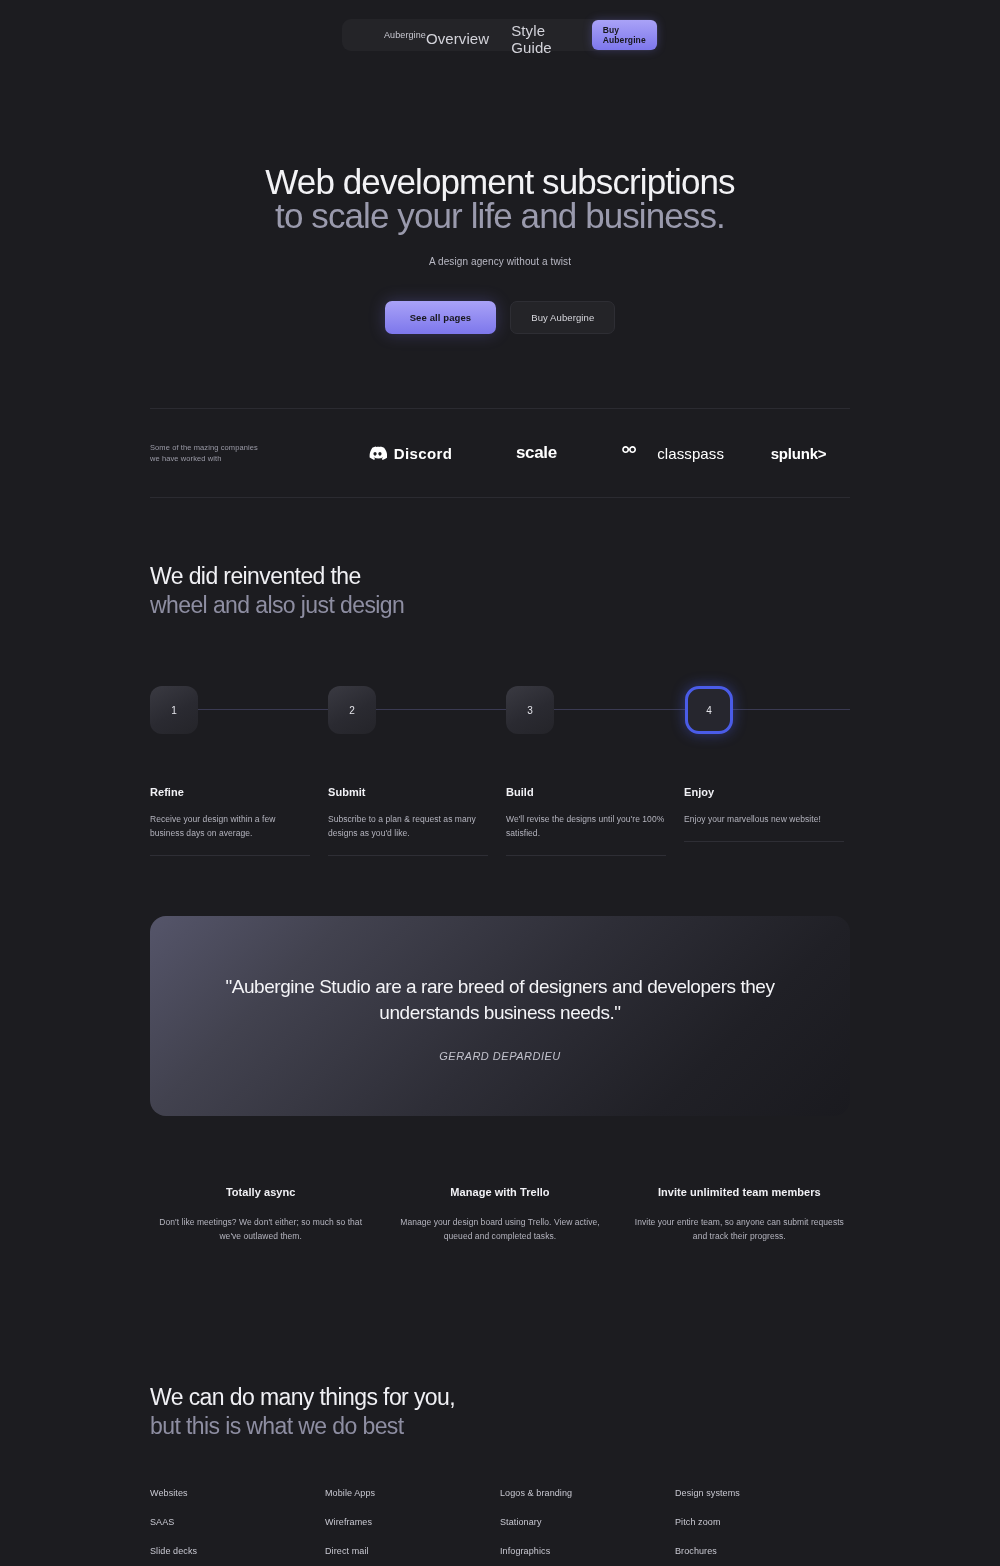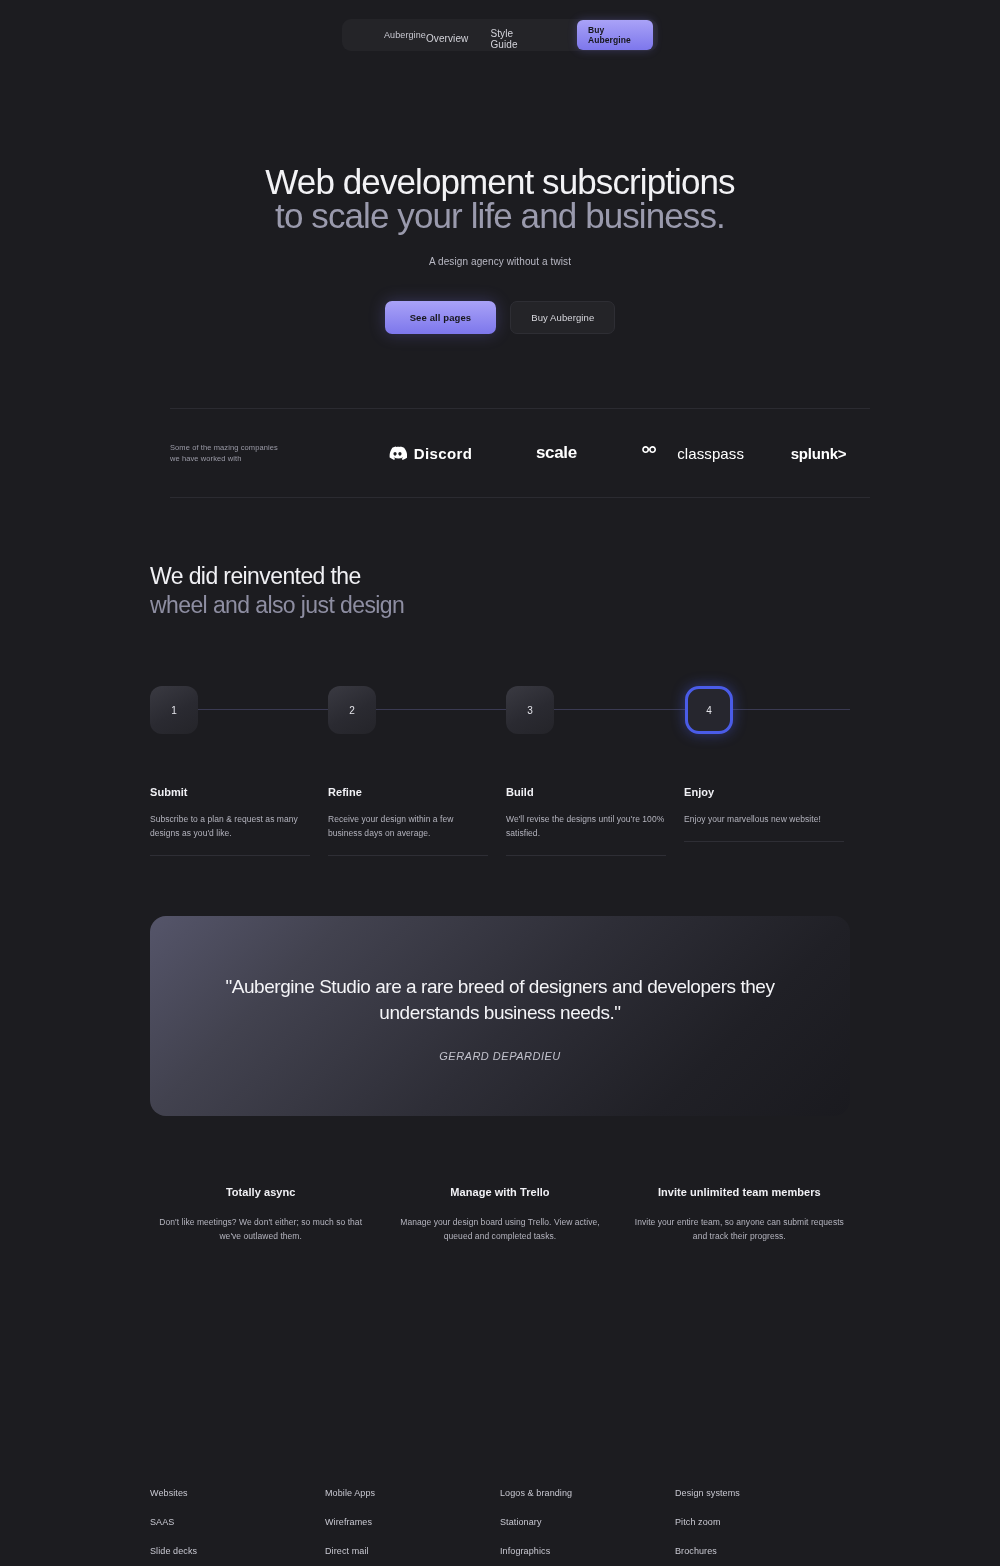--- a/index.html
+++ b/index.html
@@ -13,21 +13,21 @@
   .page { position:relative; width:1000px; height:1566px; background:#1c1c20; }
 
   
   .navwrap { position:absolute; top:19px; left:0; width:1000px; display:flex; justify-content:center; }
   .nav {
     width:316px; height:32px; background:#242428; border-radius:9px;
     display:flex; align-items:center; padding:0 5px 0 14px;
   }
   .nav-brand { font-size:9px; color:#c9c9d2; letter-spacing:.1px;margin-left:28px; }
   .nav-links { margin-left:auto; display:flex; align-items:center; gap:22px; }
-  .nav-link { font-size:10px; color:#d3d3da; letter-spacing:.1px; cursor:pointer;margin-top:7px; }
+  .nav-link { font-size:15px; color:#d3d3da; letter-spacing:.1px; cursor:pointer;margin-top:7px; }
   .nav-cta {
     font-size:8.5px; color:#17171c; font-weight:600; letter-spacing:.1px;
     background:linear-gradient(180deg,#a9a2f7 0%,#7d77ec 100%);
     border-radius:6px; padding:5px 11px; margin-left:18px; cursor:pointer;
     box-shadow:0 0 10px rgba(124,118,236,.30);
   }
 
   
   .hero { position:absolute; top:165px; left:0; width:1000px; text-align:center; }
   .hero h1 {
@@ -48,21 +48,21 @@
   .btn-secondary {
     font-size:9.5px; font-weight:400; color:#d8d8de; letter-spacing:.1px;
     background:#242428; border:1px solid #2e2e34; border-radius:7px;
     padding:10px 20px; cursor:pointer;
   }
 
   
   .logos {
     position:absolute; top:408px; left:150px; width:700px; height:90px;
     border-top:1px solid #2b2b31; border-bottom:1px solid #2b2b31;
-    display:flex; align-items:center;margin-left:20px;
+    display:flex; align-items:center;
   }
   .logos-caption {
     font-size:7.5px; color:#9a9aa6; line-height:11px; width:180px; letter-spacing:.1px;
   }
   .logo-item { display:flex; align-items:center; justify-content:center; color:#fff; }
   .logo-discord { margin-left:26px; width:140px; gap:7px; }
   .logo-discord span { font-size:15px; font-weight:700; letter-spacing:.4px; }
   .logo-zoom { width:130px; font-size:17px; font-weight:700; letter-spacing:-.3px; }
   .logo-classpass { width:160px; gap:19px; }
   .logo-classpass span { font-size:15px; font-weight:400; letter-spacing:.1px; }
@@ -189,27 +189,27 @@
     <div class="track">
       <div class="track-line"></div>
       <div class="badge b1">1</div>
       <div class="badge b2">2</div>
       <div class="badge b3">3</div>
       <div class="badge b4 active">4</div>
     </div>
 
     <div class="step-cols">
       <div class="step-col">
+        <div class="step-title">Refine</div>
+        <div class="step-desc">Receive your design within a few business days on average.</div>
+        <div class="step-rule"></div>
+      </div>
+      <div class="step-col">
         <div class="step-title">Submit</div>
         <div class="step-desc">Subscribe to a plan &amp; request as many designs as you'd like.</div>
-        <div class="step-rule"></div>
-      </div>
-      <div class="step-col">
-        <div class="step-title">Refine</div>
-        <div class="step-desc">Receive your design within a few business days on average.</div>
         <div class="step-rule"></div>
       </div>
       <div class="step-col">
         <div class="step-title">Build</div>
         <div class="step-desc">We'll revise the designs until you're 100% satisfied.</div>
         <div class="step-rule"></div>
       </div>
       <div class="step-col">
         <div class="step-title">Enjoy</div>
         <div class="step-desc">Enjoy your marvellous new website!</div>
@@ -231,20 +231,24 @@
     <div class="feature">
       <div class="feature-title">Manage with Trello</div>
       <div class="feature-desc">Manage your design board using Trello. View active, queued and completed tasks.</div>
     </div>
     <div class="feature">
       <div class="feature-title">Invite unlimited team members</div>
       <div class="feature-desc">Invite your entire team, so anyone can submit requests and track their progress.</div>
     </div>
   </div>
 
+  <div class="sec-head" style="top:1383px;">
+    <div class="h-l1">We can do many things for you,</div>
+    <div class="h-l2">but this is what we do best</div>
+  </div>
 
   <div class="services">
     <div class="svc-col">
       <div class="svc-item">Websites</div>
       <div class="svc-item">SAAS</div>
       <div class="svc-item">Slide decks</div>
     </div>
     <div class="svc-col">
       <div class="svc-item">Mobile Apps</div>
       <div class="svc-item">Wireframes</div>

